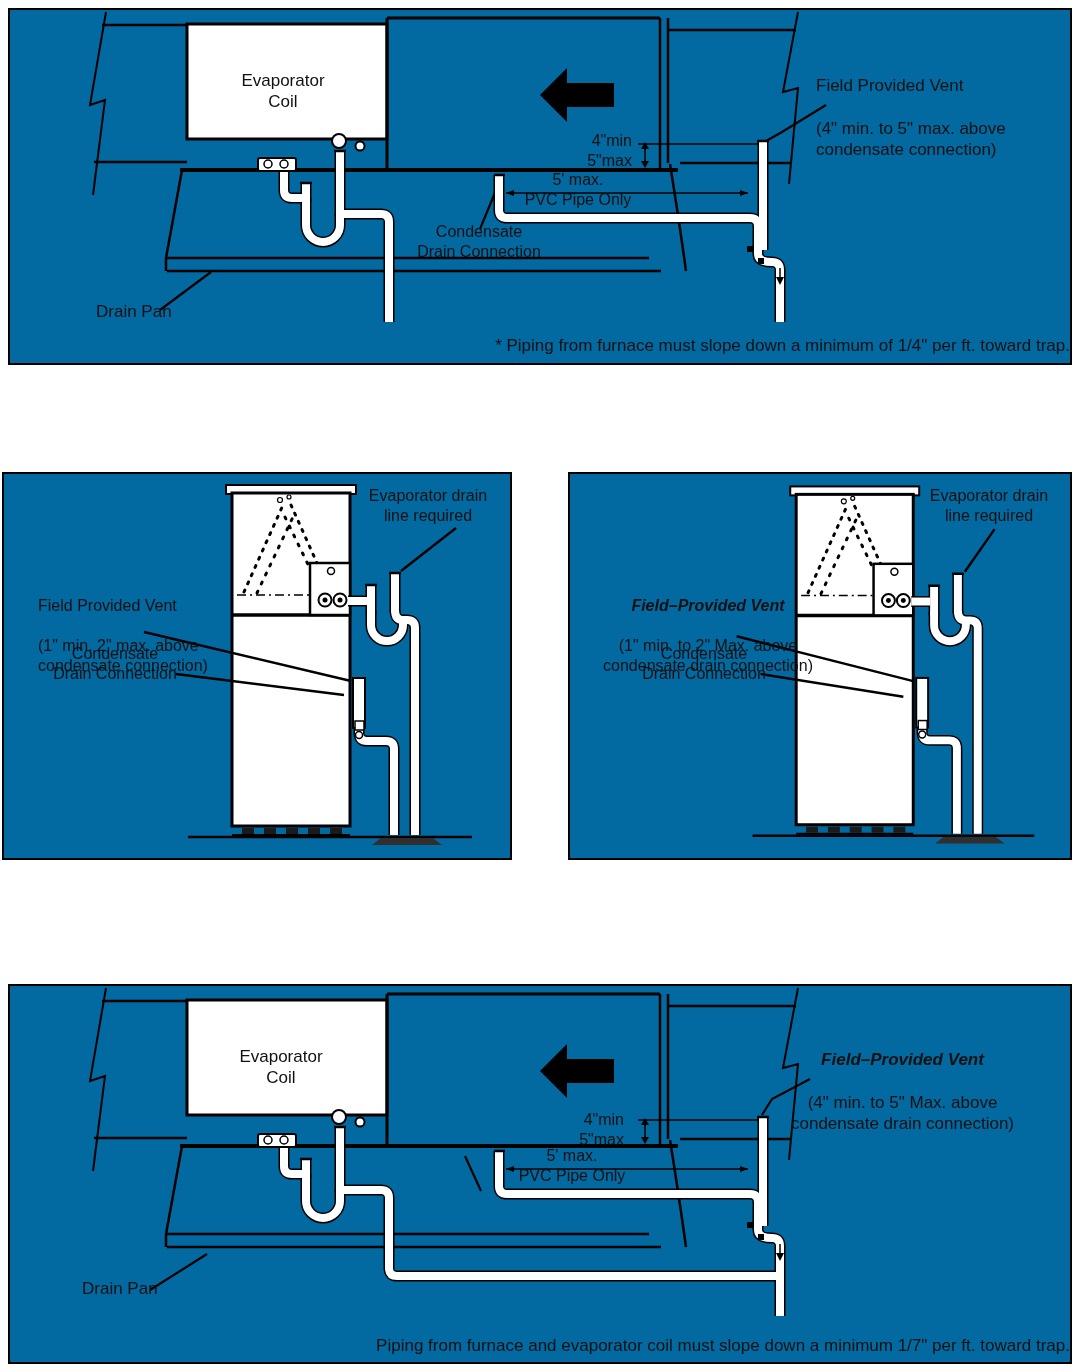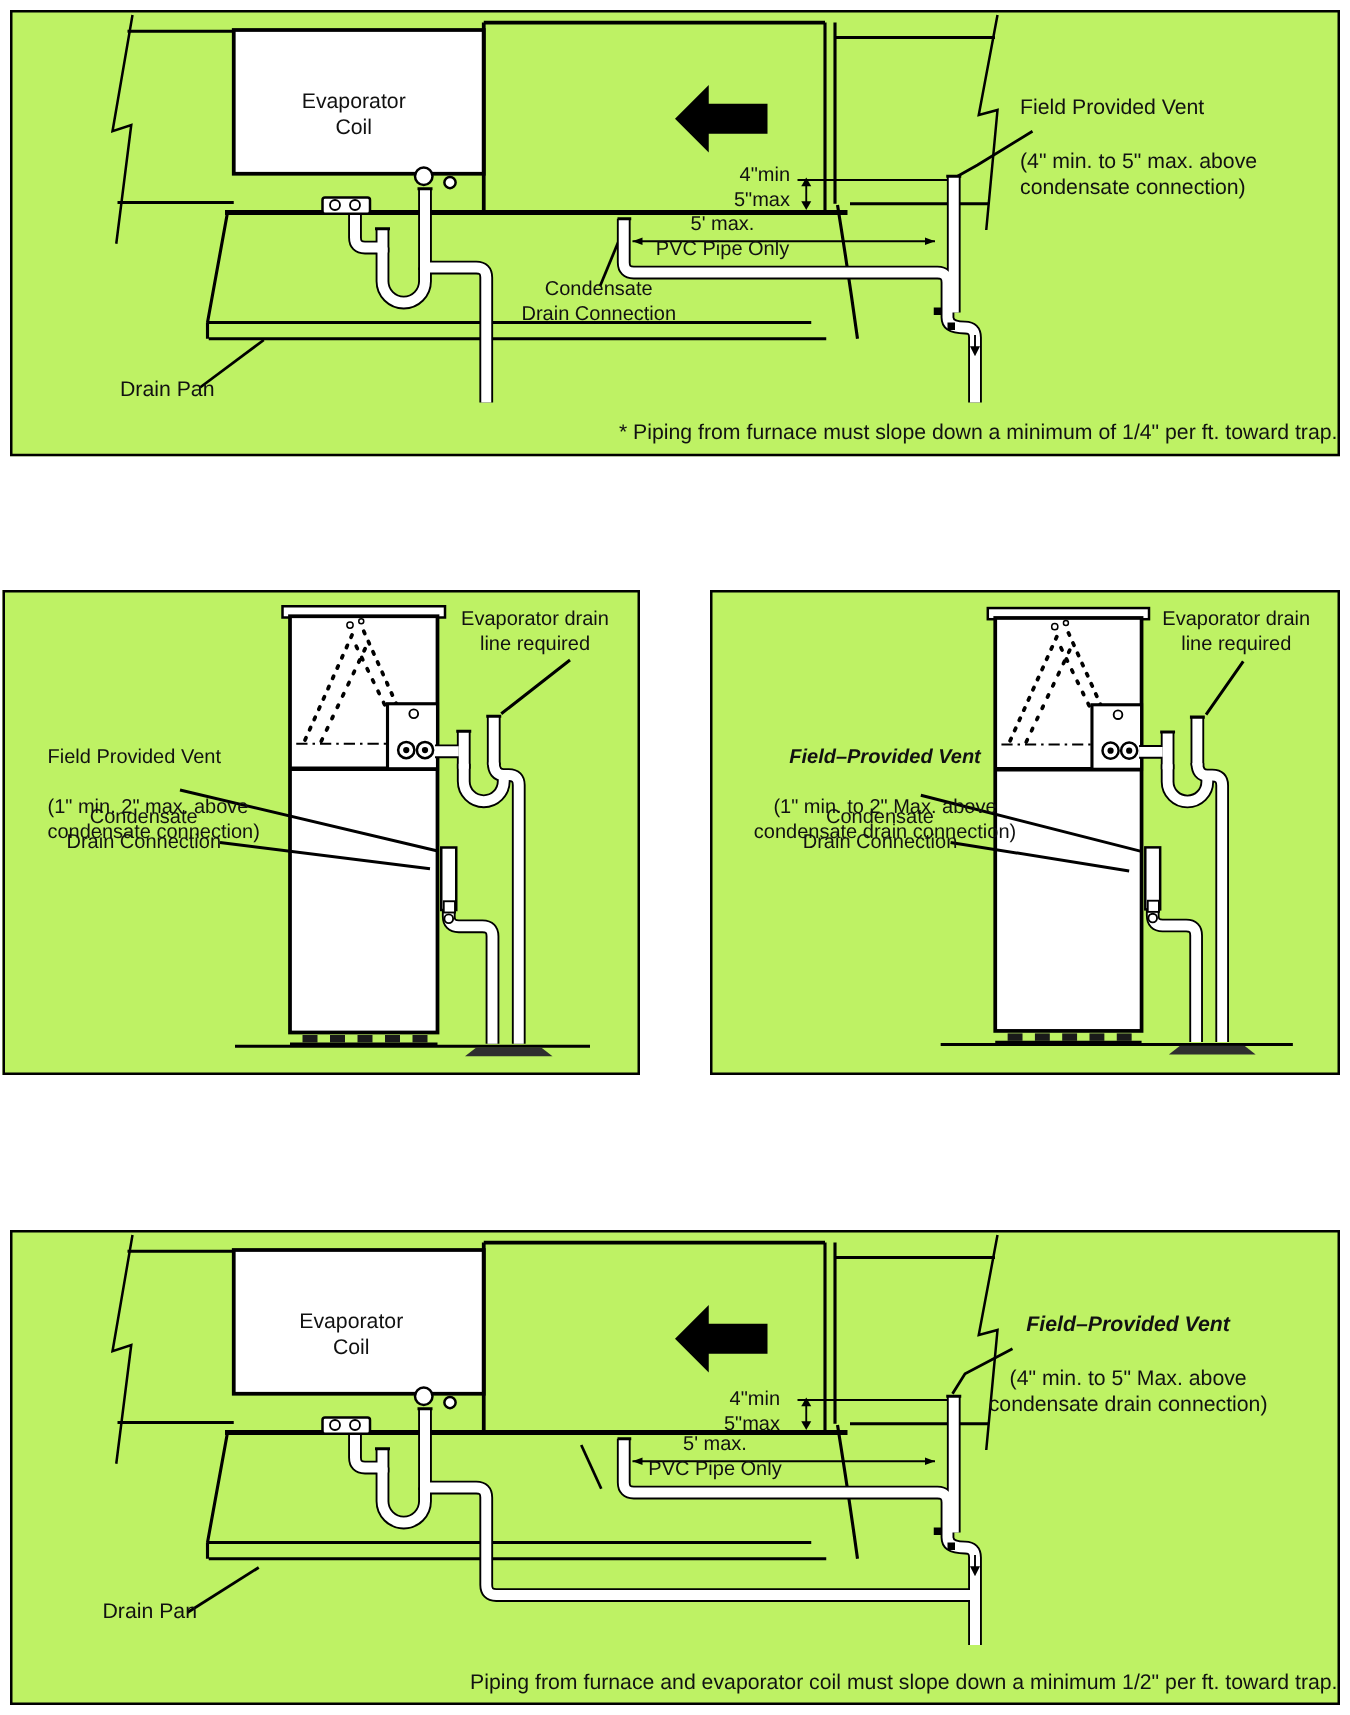--- a/index.html
+++ b/index.html
@@ -1,18 +1,18 @@
 <!DOCTYPE html>
 <html><head>
 <meta charset="utf-8">
 <style>
   html,body{margin:0;padding:0;background:#fff;}
   body{width:1080px;height:1372px;position:relative;overflow:hidden;
        font-family:"Liberation Sans",sans-serif;color:#111;}
-  .fig{position:absolute;border:2px solid #000;background:#bef264;}
+  .fig{position:absolute;border:2px solid #000;background:#0369a1;}
   .fig svg{position:absolute;left:0;top:0;width:100%;height:100%;}
   .lbl{position:absolute;white-space:pre-line;line-height:1.25;color:#111;}
   .c{text-align:center;} .r{text-align:right;}
   .f17{font-size:17px;} .f16{font-size:16px;}
   .b{font-weight:bold;font-style:italic;}
   .foot{position:absolute;left:0;width:100%;text-align:right;font-size:17px;color:#111;}
   
   .pb{fill:none;stroke:#000;stroke-width:11;stroke-linejoin:round;stroke-linecap:butt;}
   .pw{fill:none;stroke:#fff;stroke-width:8;stroke-linejoin:round;stroke-linecap:butt;}
   .ln{stroke:#000;fill:none;}
@@ -299,14 +299,14 @@
   <div class="lbl c f17" style="left:765px;top:42px;width:255px">
     <div class="b">Field–Provided Vent</div>
     <div>(4" min. to 5" Max. above
 condensate drain connection)</div>
   </div>
   <div class="lbl r f16" style="left:530px;top:124px;width:84px">4"min
 5"max</div>
   <div class="lbl c f16" style="left:492px;top:160px;width:140px">5' max.
 PVC Pipe Only</div>
   <div class="lbl f17" style="left:72px;top:292px;width:100px">Drain Pan</div>
-  <div class="foot" style="top:350px">Piping from furnace and evaporator coil must slope down a minimum 1/2" per ft. toward trap.</div>
+  <div class="foot" style="top:350px">Piping from furnace and evaporator coil must slope down a minimum 1/7" per ft. toward trap.</div>
 </div>
 
 </body></html>

